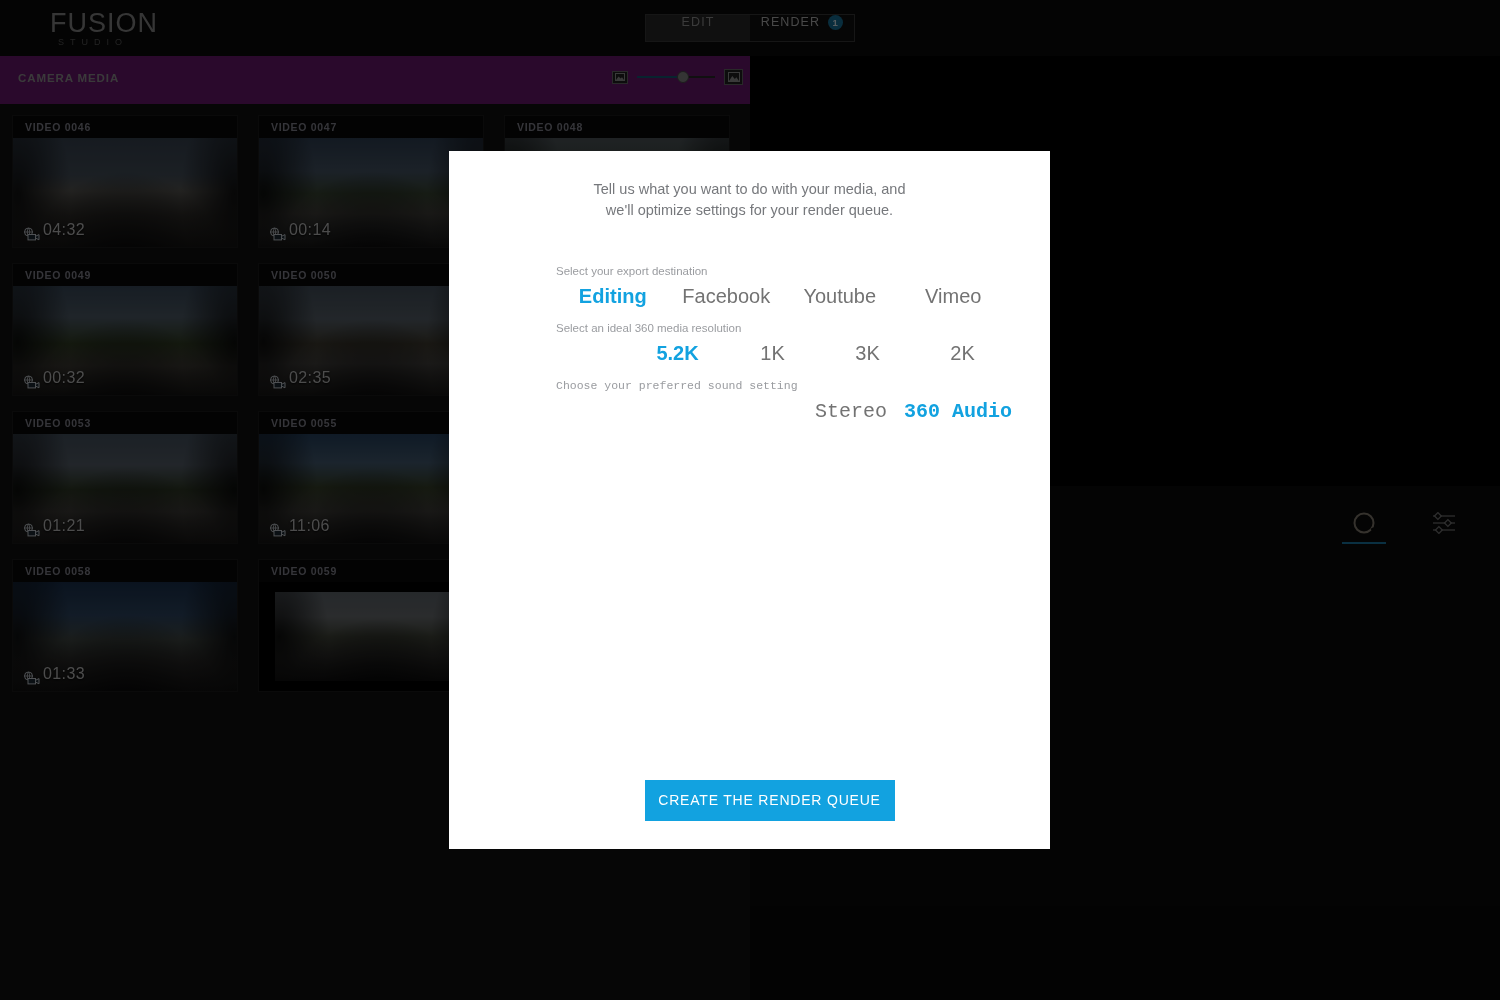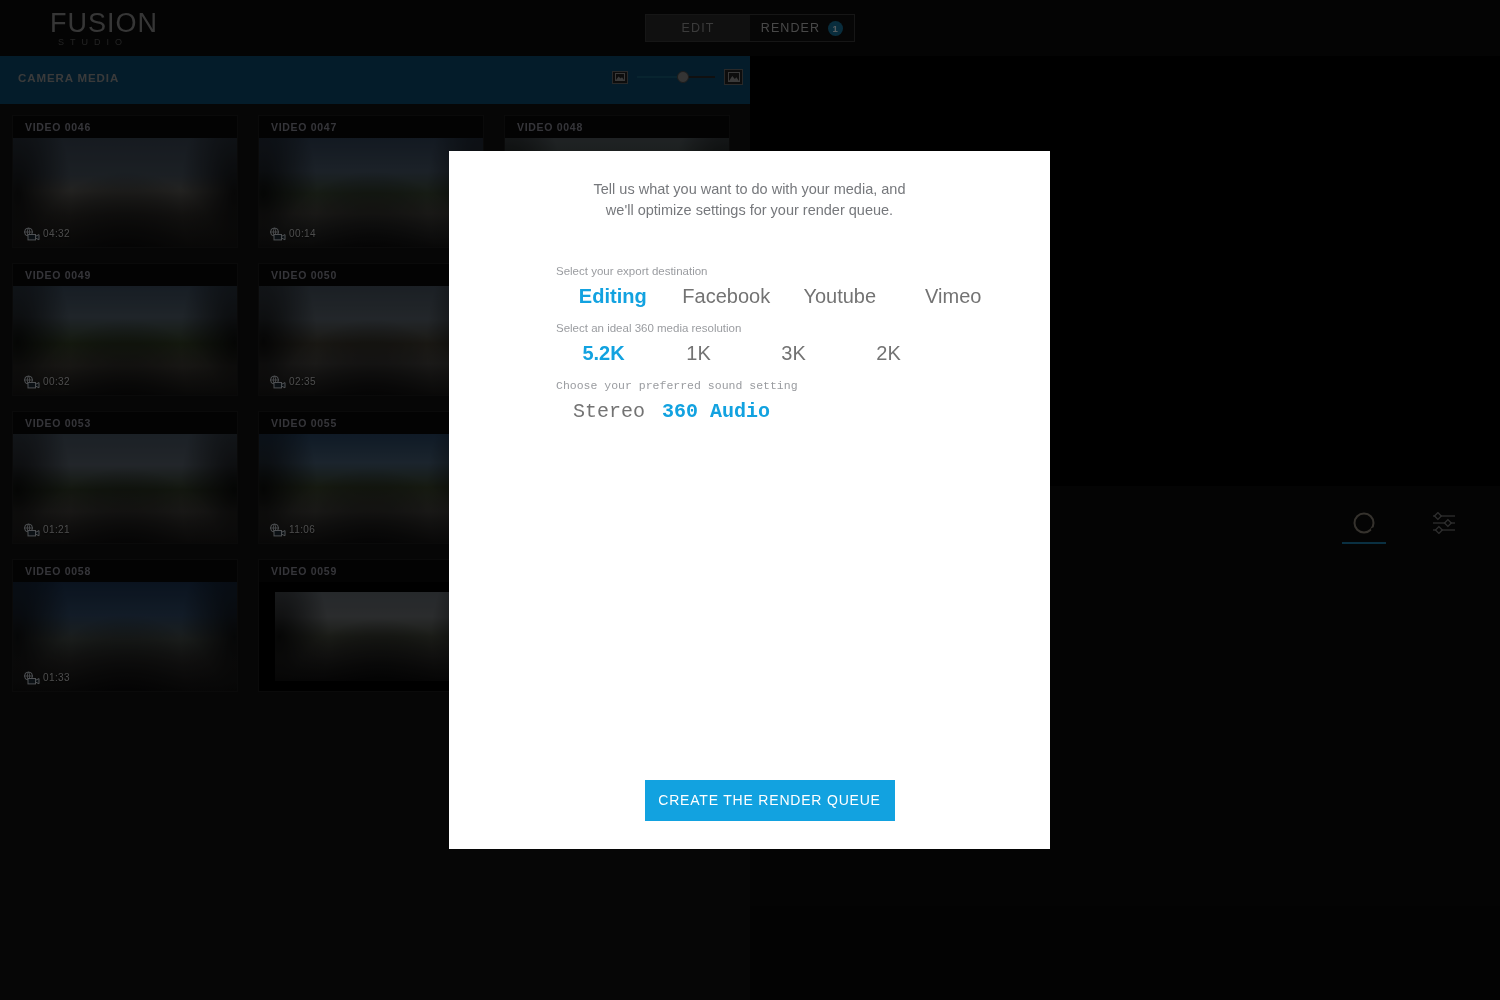--- a/index.html
+++ b/index.html
@@ -25,40 +25,40 @@
   }
   .logo-sub {
     font-size: 9px; letter-spacing: 6px; color: #5c5c5c;
     text-align: center; margin-top: -1px; padding-left: 10px;
   }
   .modeswitch {
     position: absolute; left: 645px; top: 14px;
     display: flex; height: 28px; border: 1px solid #3a3a3a;
   }
   .mode-tab {
-    display: flex; align-items: center; justify-content: center;
+    display: flex; align-items: flex-start; justify-content: center;
     width: 104px; height: 26px;
     font-size: 12.5px; letter-spacing: 1.1px; color: #9b9b9b;
     background: #2b2b2b; cursor: pointer;
   }
   .mode-tab.active { background: #101010; color: #bdbdbd; }
   .badge {
     display: inline-flex; align-items: center; justify-content: center;
     width: 15px; height: 15px; border-radius: 50%;
     background: #1878a0; color: #dff1fa; font-size: 9.5px;
     margin-left: 8px; font-weight: bold;
   }
 
   
   .media-panel {
     position: absolute; left: 0; top: 56px; width: 750px; height: 944px;
     background: #101010;
   }
   .media-header {
-    position: relative; height: 48px; width: 750px; background: #0c4a6e;
+    position: relative; height: 48px; width: 750px; background: #701a75;
   }
   .media-title {
     position: absolute; left: 18px; top: 16px;
     font-size: 11.5px; font-weight: bold; letter-spacing: 0.9px; color: #9a9a9a;
   }
   .zoom-ctrl {
     position: absolute; left: 612px; top: 13px;
     display: flex; align-items: center; gap: 9px;
   }
   .img-ico {
@@ -101,21 +101,21 @@
     position: absolute; left: 12px; top: 5px; z-index: 4;
     font-size: 10.5px; font-weight: bold; letter-spacing: 0.7px; color: #8d8d98;
   }
   .thumb {
     position: absolute; top: 22px; left: 0; width: 226px; height: 111px;
     overflow: hidden;
   }
   .thumb-inner { position: absolute; inset: 0; }
   .dur {
     position: absolute; left: 30px; bottom: 8px; z-index: 5;
-    font-size: 10px; color: #c9c9c9; letter-spacing: 0.4px;
+    font-size: 16px; color: #c9c9c9; letter-spacing: 0.4px;
     text-shadow: 0 1px 2px #000;
   }
   .dur-ico {
     position: absolute; left: 10px; bottom: 6px; z-index: 5;
     width: 18px; height: 14px;
   }
   .letterbox { background: #000; }
 
   
   .right-panel {
@@ -168,21 +168,21 @@
     letter-spacing: -0.4px; line-height: 41px;
   }
   .modal-sub {
     margin-top: 28px; text-align: center;
     font-size: 14.5px; color: #76787c; line-height: 21px;
   }
   .opt-section { margin-left: 107px; margin-right: 40px; }
   .opt-label {
     font-size: 11.5px; color: #9a9ca0; margin-bottom: 8px;
   }
-  .opt-row { display: flex; align-items: baseline; }
+  .opt-row { display: flex; align-items: baseline; justify-content: flex-end; }
   .opt {
     font-size: 20px; color: #737373; cursor: pointer; white-space: nowrap;
   }
   .opt.sel { color: #12a2e0; font-weight: bold; }
   .grp-dest { margin-top: 44px; }
   .grp-dest .opt { width: 128px; text-align: center; }
   .grp-res { margin-top: 14px; }
   .grp-res .opt { width: 95px; text-align: center; }
   .grp-snd { margin-top: 14px; font-family: Liberation Mono, monospace; }
   .grp-snd .opt { width: 106px; text-align: center; }

